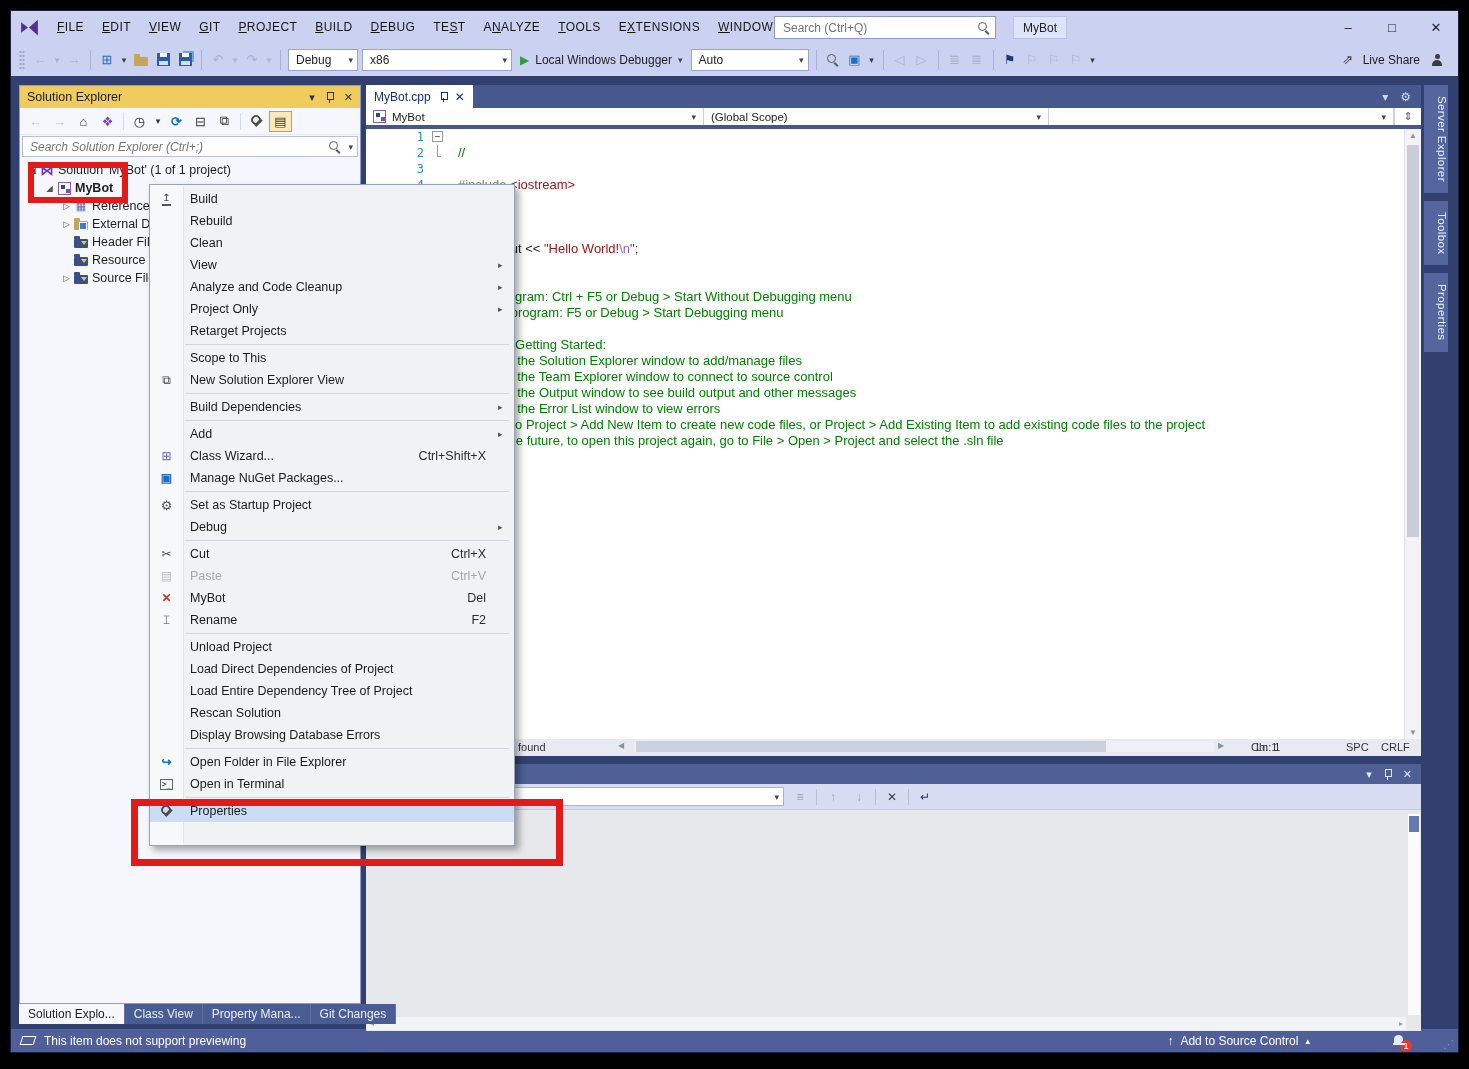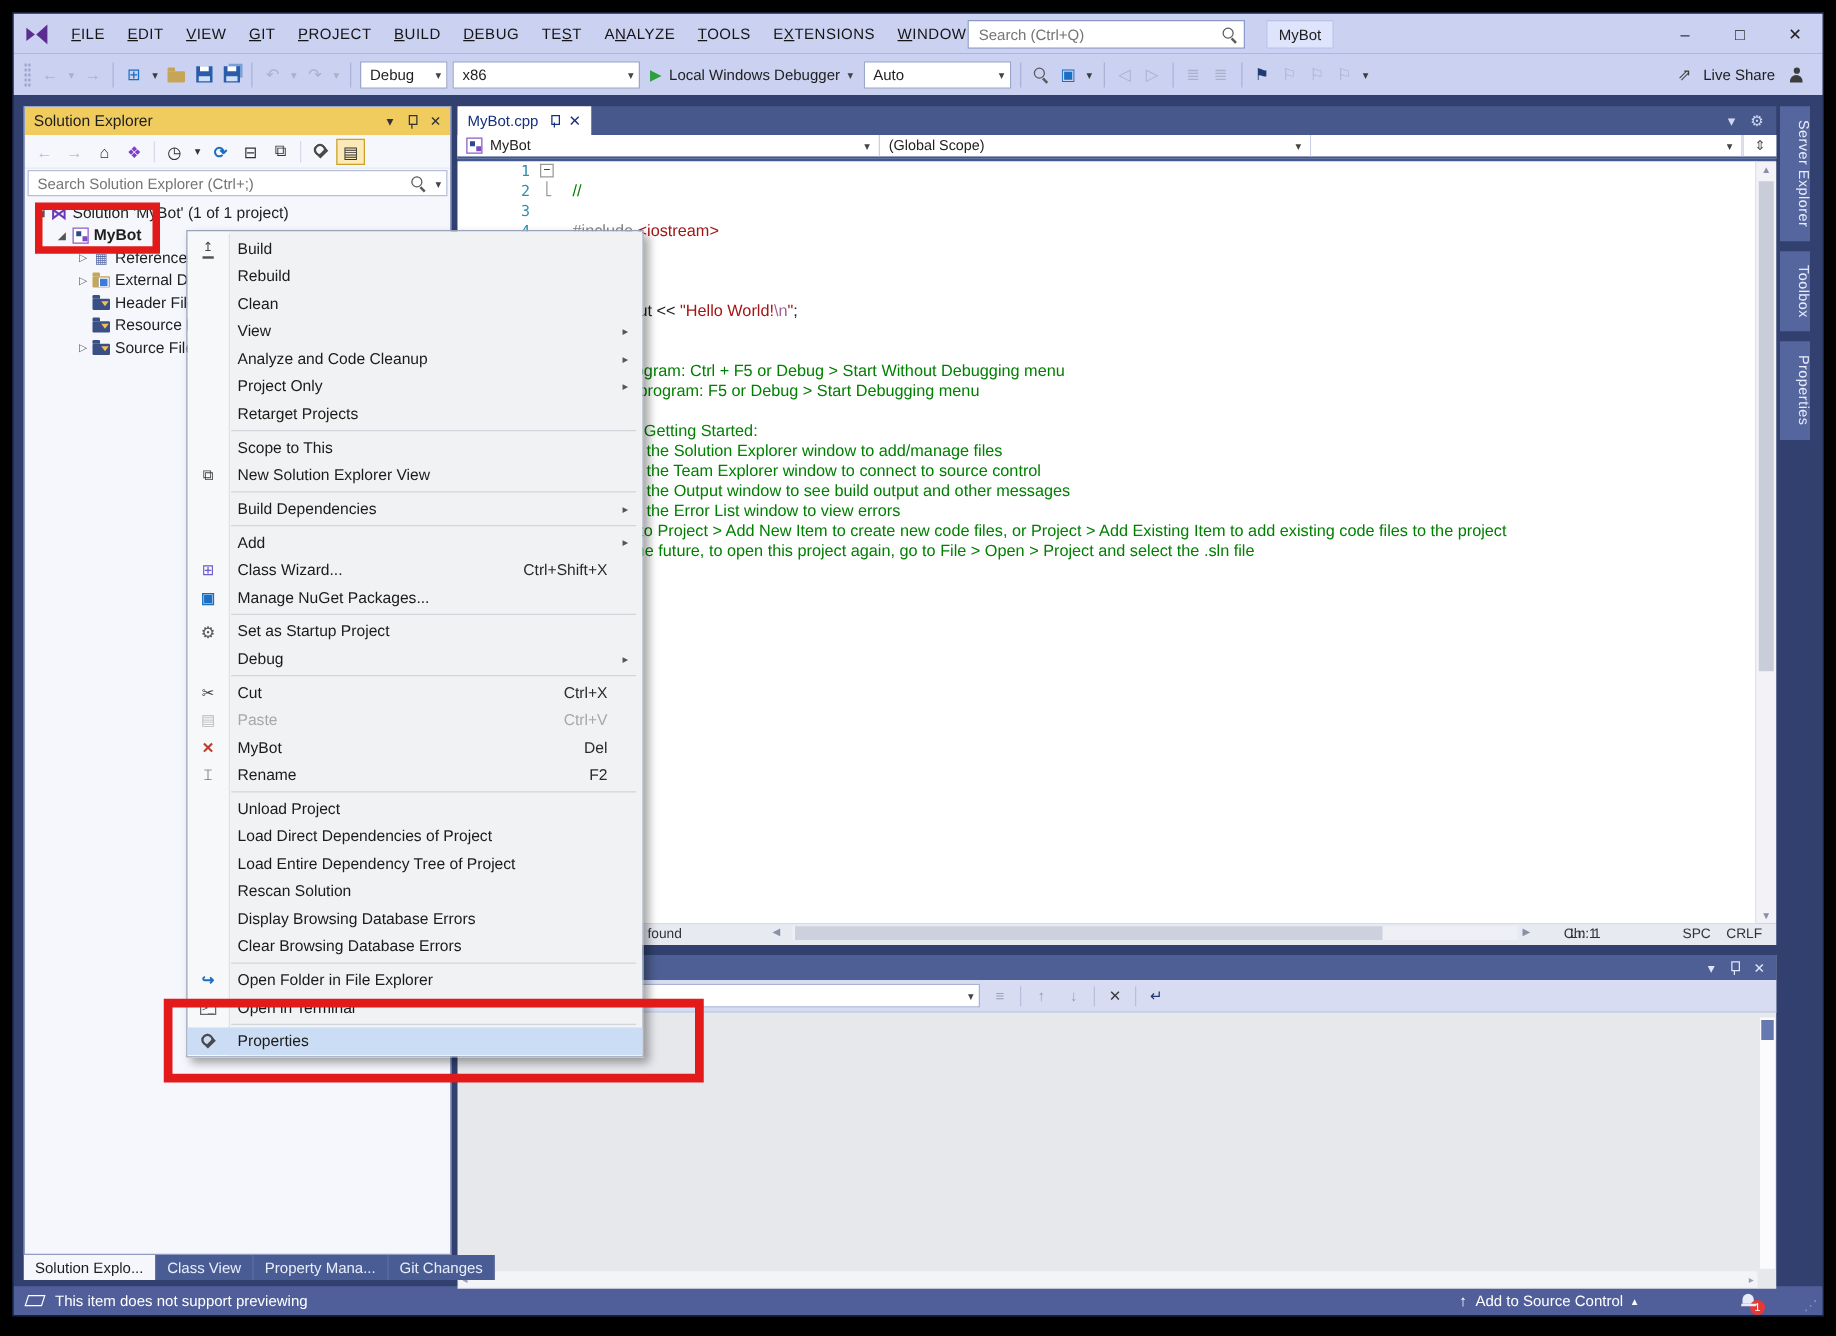--- a/index.html
+++ b/index.html
@@ -74,21 +74,21 @@
   .hdr-icons{margin-left:auto;display:flex;align-items:center;gap:9px;color:#333;font-size:11px;}
   .se-toolbar{height:27px;display:flex;align-items:center;padding:0 4px;gap:1px;border-bottom:1px solid #e6e9f2;}
   .seti{width:23px;height:21px;display:flex;align-items:center;justify-content:center;font-size:13px;color:#333;}
   .seti.dis{color:#b7bccd;}
   .seti.blue{color:#1b6ec2;font-weight:bold;}
   .seti.purple{color:#7b3fc4;}
   .seti.sm{width:12px;font-size:9px;}
   .seti.sel{border:1px solid #c9a227;background:#fbe9b8;}
   .se-sep{width:1px;height:17px;background:#d5d9e8;margin:0 3px;}
   .se-search{height:21px;margin:1px 2px;background:#fff;border:1px solid #b6bed8;display:flex;align-items:center;padding-right:4px;}
-  .se-search input{flex:1;border:none;outline:none;font-size:12px;color:#701a75;padding:0 7px;background:transparent;min-width:0;}
+  .se-search input{flex:1;border:none;outline:none;font-size:12px;color:#701a75;padding:0 7px;background:transparent;min-width:0;font-style:italic;}
   .se-tree{padding-top:3px;}
   .trow{height:18px;display:flex;align-items:center;font-size:12.5px;color:#1e1e1e;white-space:nowrap;overflow:hidden;}
   .trow .exp{width:13px;font-size:8.5px;color:#555;text-align:center;flex:none;}
   .trow .ticon{width:16px;display:flex;justify-content:center;flex:none;}
   .trow .tlabel{margin-left:3px;}
   .trow .tlabel.b{font-weight:bold;}
   .g-refs{color:#5a6ea8;font-size:11px;}
 
   
   .editor{position:absolute;left:355px;top:9px;width:1055px;height:671px;z-index:1;background:#47588c;}
@@ -639,26 +639,20 @@
           <span class="cm-label">Rescan Solution</span>
           <span class="cm-shortcut"></span>
           <span class="cm-arrow"></span>
         </div>
         <div class="cm-item">
           <span class="cm-icon"></span>
           <span class="cm-label">Display Browsing Database Errors</span>
           <span class="cm-shortcut"></span>
           <span class="cm-arrow"></span>
         </div>
-        <div class="cm-item">
-          <span class="cm-icon"></span>
-          <span class="cm-label">Clear Browsing Database Errors</span>
-          <span class="cm-shortcut"></span>
-          <span class="cm-arrow"></span>
-        </div>
         <div class="cm-sep"></div>
         <div class="cm-item">
           <span class="cm-icon">
             <span class="g-blue">↪</span>
           </span>
           <span class="cm-label">Open Folder in File Explorer</span>
           <span class="cm-shortcut"></span>
           <span class="cm-arrow"></span>
         </div>
         <div class="cm-item">

